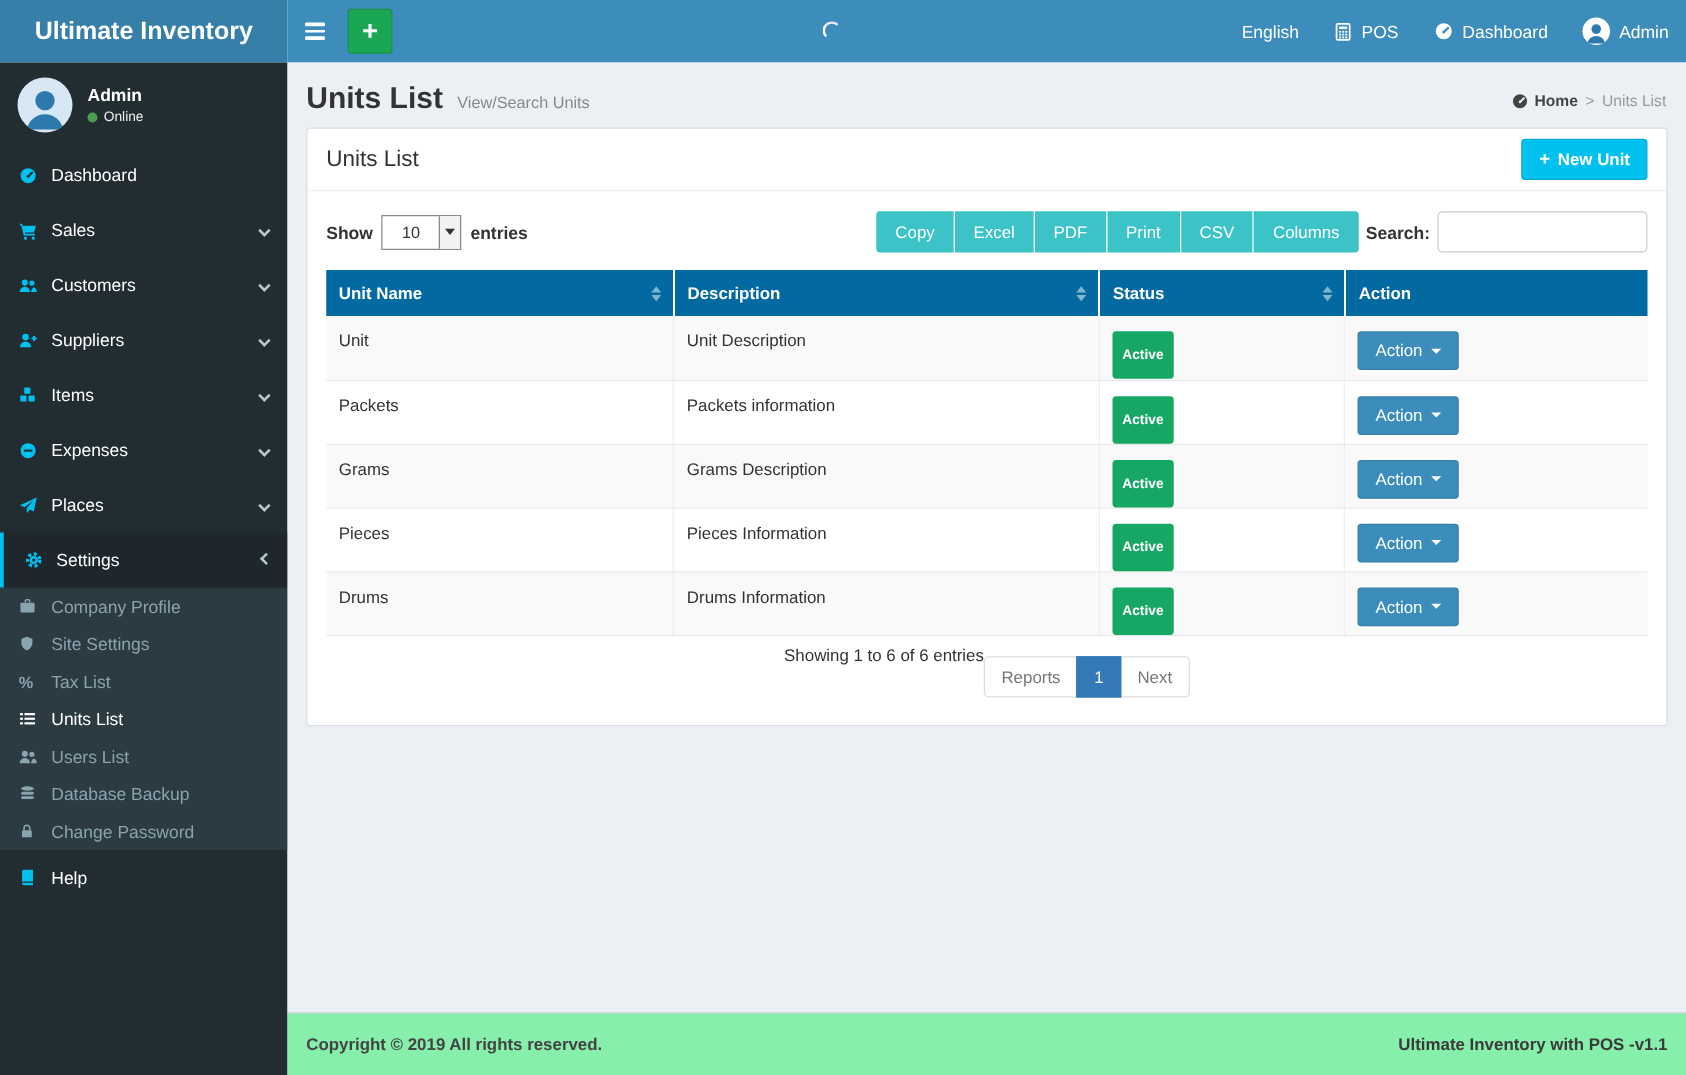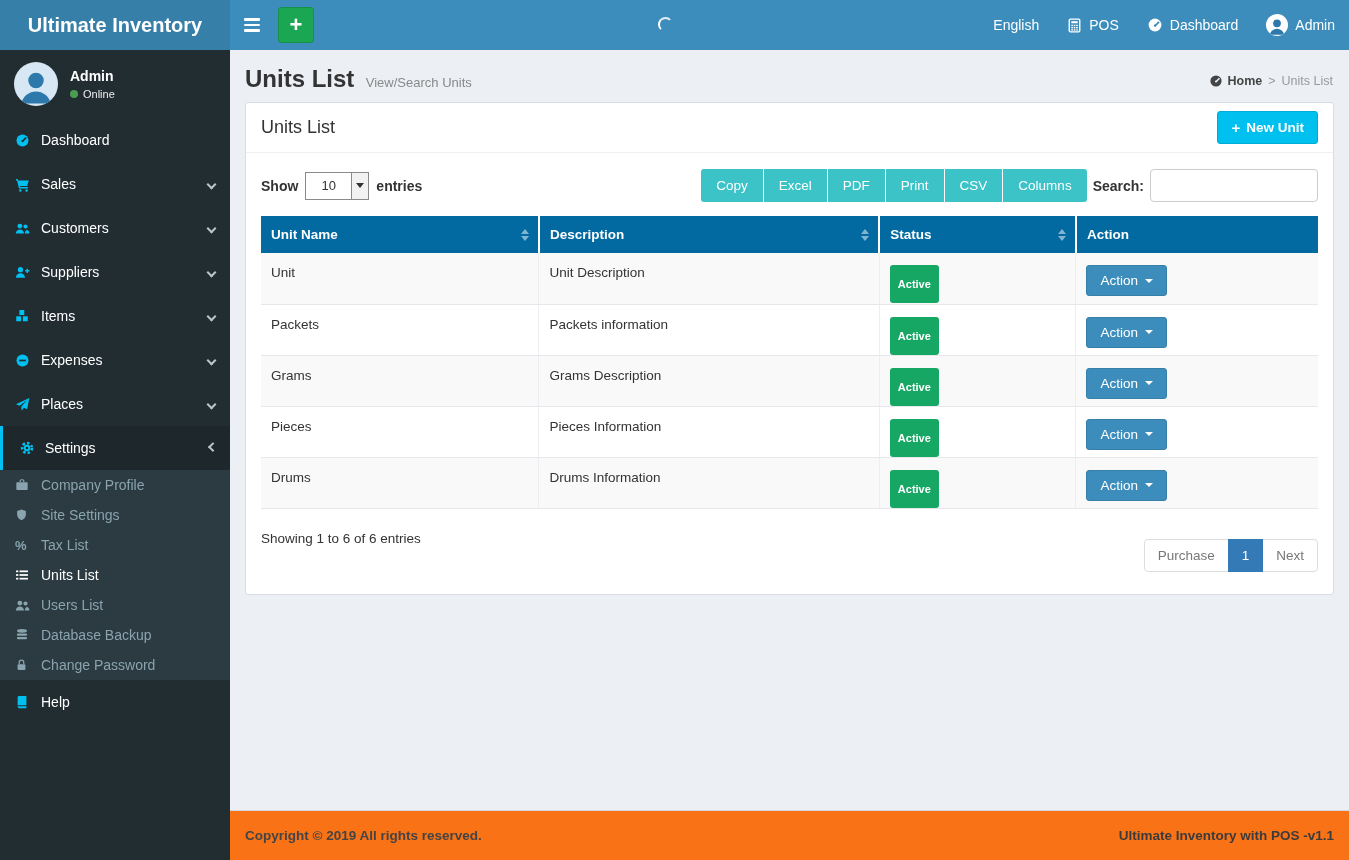--- a/index.html
+++ b/index.html
@@ -79,29 +79,29 @@
   .tri-up{width:0;height:0;border-left:4px solid transparent;border-right:4px solid transparent;border-bottom:5px solid #fff}
   .tri-dn{width:0;height:0;border-left:4px solid transparent;border-right:4px solid transparent;border-top:5px solid #fff}
   td{height:51px;padding:12px 10px 0;vertical-align:top;border-bottom:1px solid #e6e9ec;border-right:1px solid #eceef1}
   td:last-child{border-right:none}
   tbody tr:nth-child(odd){background:#f9f9f9}
   .badge-active{display:inline-block;background:#16a765;color:#fff;font-size:11px;font-weight:700;padding:13px 8px;border-radius:3px}
   .btn-action{background:#3c8dbc;border:1px solid #367fa9;color:#fff;border-radius:3px;padding:7px 13px;
     font-size:13.5px;cursor:pointer;display:inline-flex;align-items:center;gap:7px}
   .caret{width:0;height:0;border-left:4px solid transparent;border-right:4px solid transparent;border-top:4px solid #fff}
   
-  .table-footer{display:flex;justify-content:space-between;align-items:flex-start;margin-top:14px}
+  .table-footer{display:flex;justify-content:center;align-items:flex-start;}
   .dt-info{font-size:13.5px;color:#333;padding-top:8px}
   .pagination{display:flex;margin-top:16px}
   .page-btn{border:1px solid #ddd;background:#fff;color:#777;padding:8px 13px;font-size:13.5px;cursor:pointer;margin-left:-1px}
   .page-btn:first-child{border-radius:4px 0 0 4px;margin-left:0}
   .page-btn:last-child{border-radius:0 4px 4px 0}
   .page-btn.active{background:#337ab7;border-color:#337ab7;color:#fff;position:relative;z-index:1}
   
-  .footer{position:absolute;left:230px;right:0;bottom:0;height:50px;background:#f97316;border-top:1px solid #d2d6de;
+  .footer{position:absolute;left:230px;right:0;bottom:0;height:50px;background:#86efac;border-top:1px solid #d2d6de;
     display:flex;align-items:center;justify-content:space-between;padding:0 15px;font-size:13.5px;font-weight:bold;color:#444}
   svg{display:block}
 </style>
 </head>
 <body>
 
 <div class="logo">
   <span>Ultimate Inventory</span>
 </div>
 
@@ -483,21 +483,21 @@
                 <i class="caret"></i>
               </button>
             </td>
           </tr>
         </tbody>
       </table>
 
       <div class="table-footer">
         <div class="dt-info">Showing 1 to 6 of 6 entries</div>
         <div class="pagination">
-          <button class="page-btn">Purchase</button>
+          <button class="page-btn">Reports</button>
           <button class="page-btn active">1</button>
           <button class="page-btn">Next</button>
         </div>
       </div>
     </div>
   </section>
 </main>
 
 <footer class="footer">
   <span>Copyright © 2019 All rights reserved.</span>

